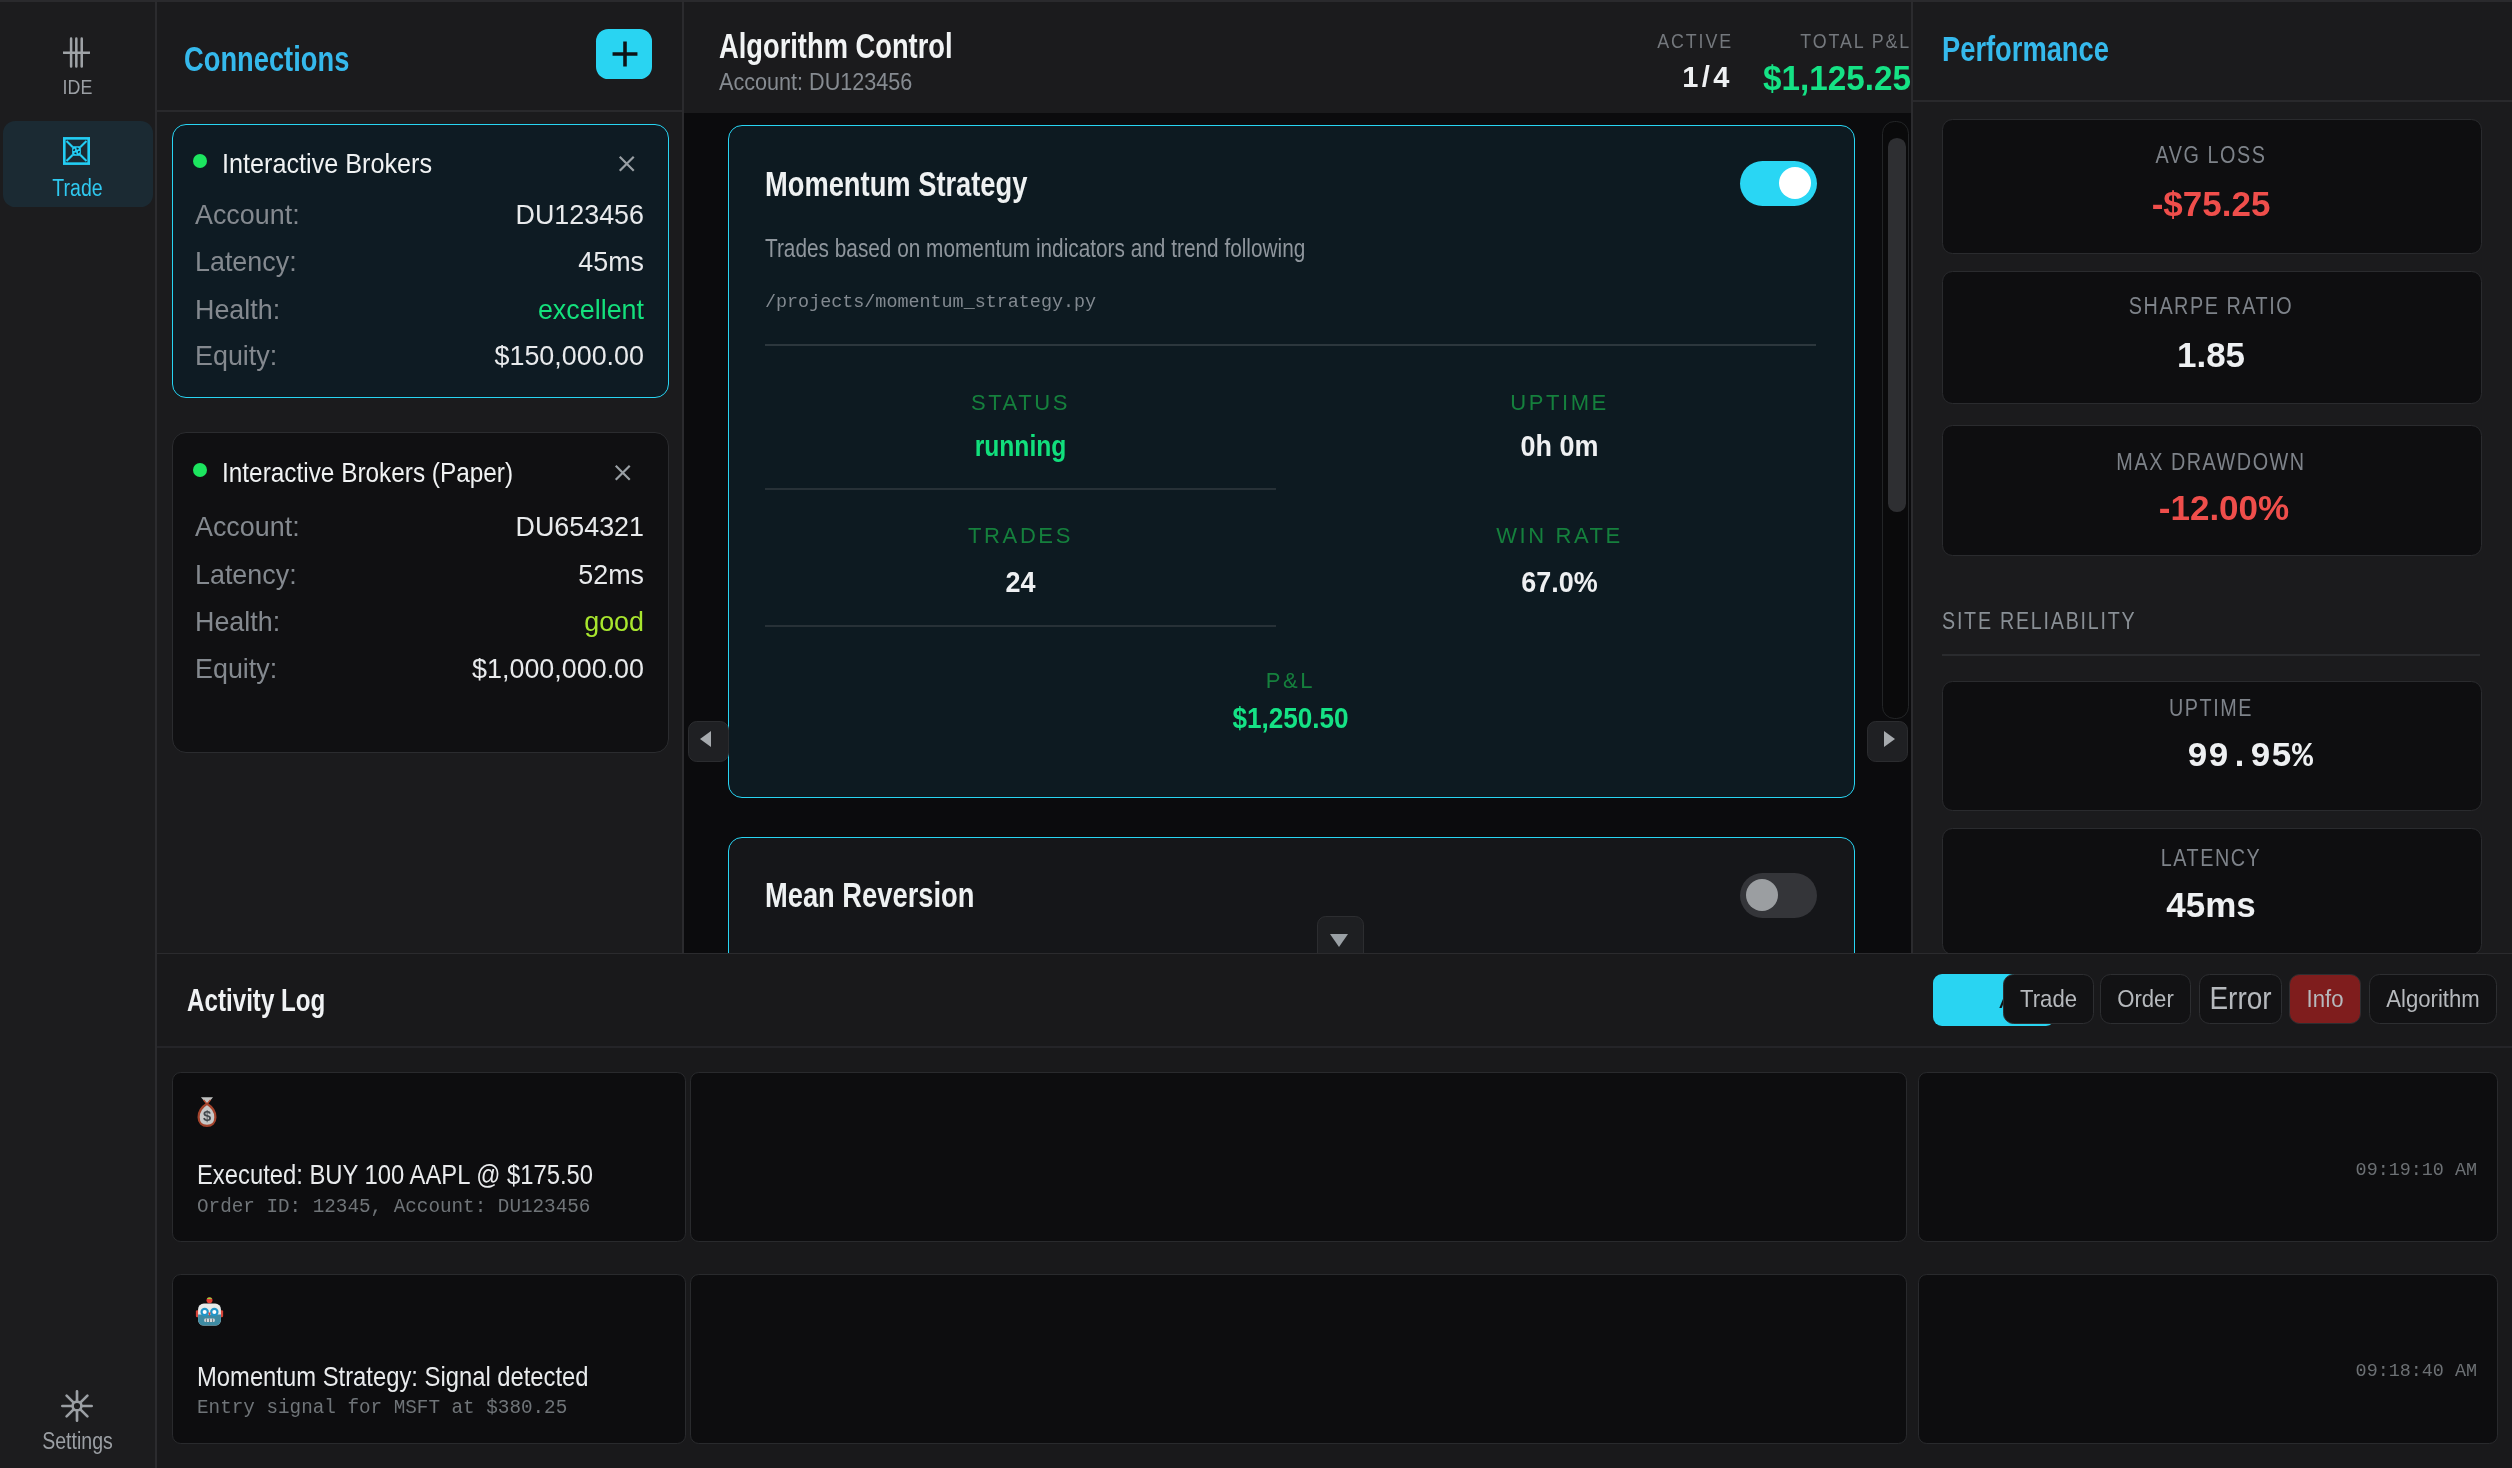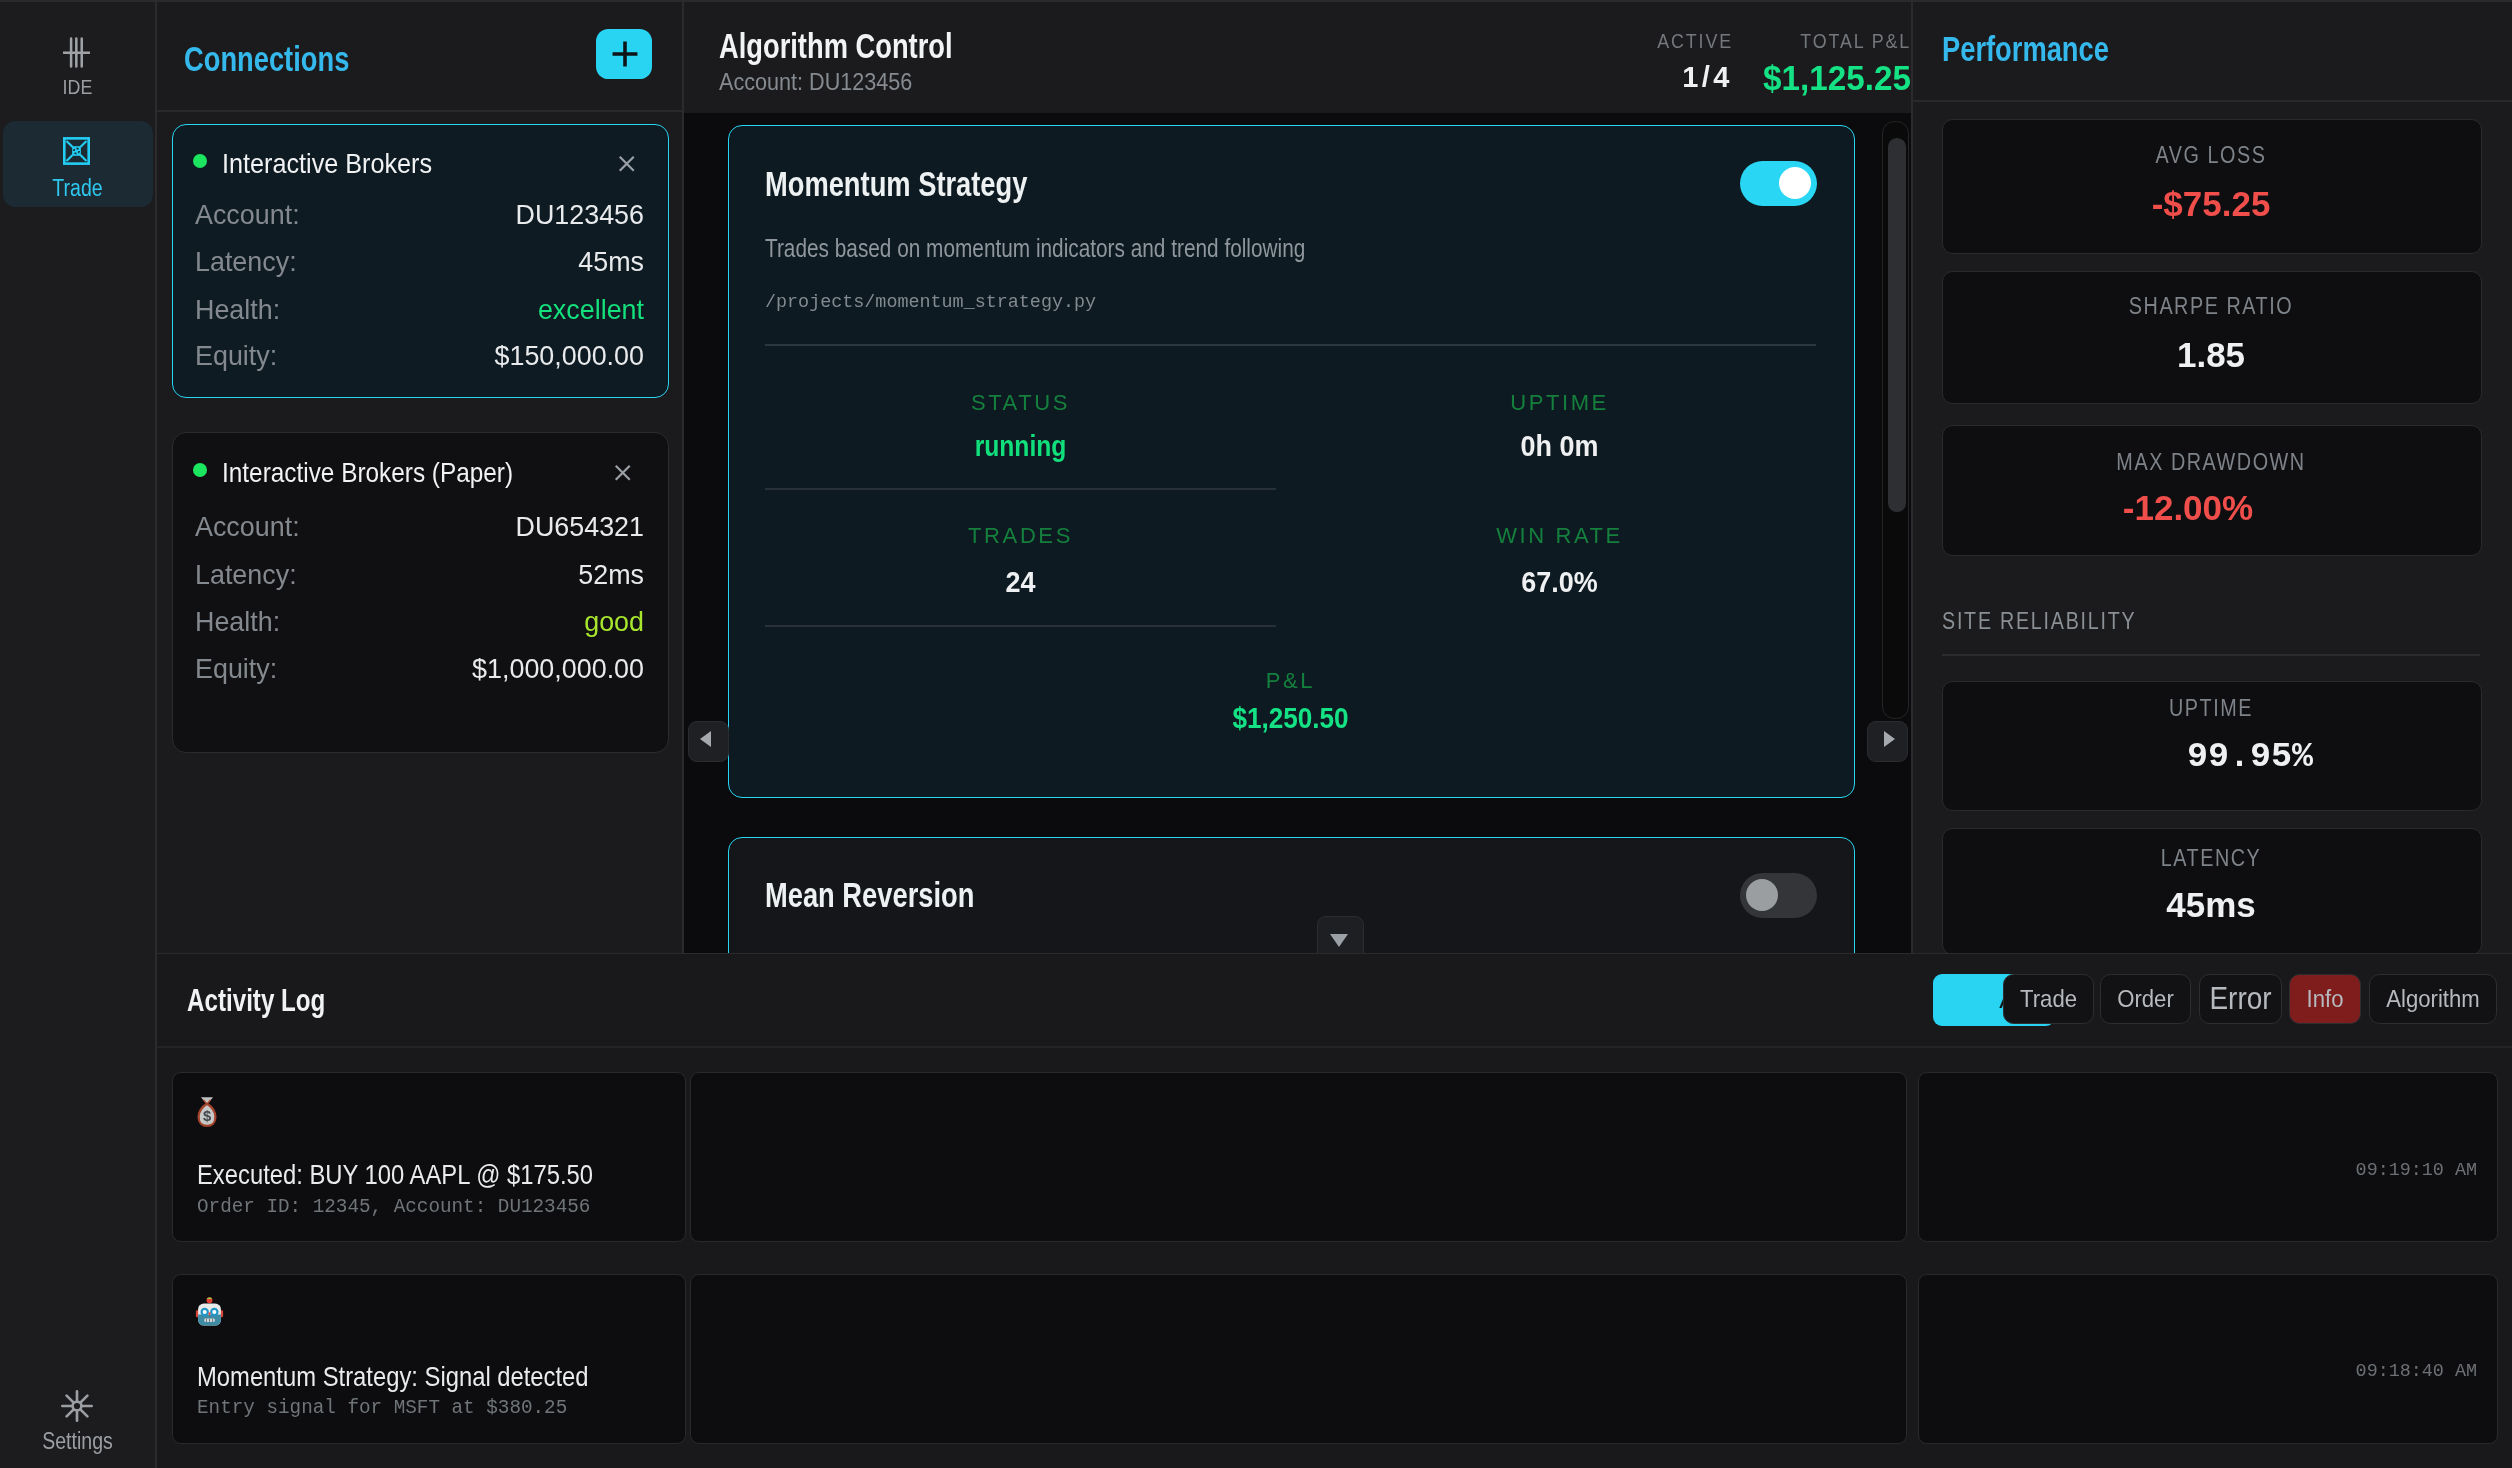--- a/index.html
+++ b/index.html
@@ -144,21 +144,21 @@
 <div class="abs" style="left:1942px;top:119px;width:538px;height:133px;border:1.8px solid #2a2b2e;border-radius:10.5px;background:#0e0e10;"></div>
 <div class="abs plbl" style="left:1942px;top:142px;width:538px;">AVG LOSS</div>
 <div class="abs pval" style="left:1942px;top:184px;width:538px;color:#ef4e4b;">-$75.25</div>
 
 <div class="abs" style="left:1942px;top:271px;width:538px;height:131px;border:1.8px solid #2a2b2e;border-radius:10.5px;background:#0e0e10;"></div>
 <div class="abs plbl" style="left:1942px;top:293px;width:538px;">SHARPE RATIO</div>
 <div class="abs pval" style="left:1942px;top:335px;width:538px;">1.85</div>
 
 <div class="abs" style="left:1942px;top:425px;width:538px;height:129px;border:1.8px solid #2a2b2e;border-radius:10.5px;background:#0e0e10;"></div>
 <div class="abs plbl" style="left:1942px;top:449px;width:538px;">MAX DRAWDOWN</div>
-<div class="abs pval" style="left:1942px;top:488px;width:492px;color:#ef4e4b;">-12.00%</div>
+<div class="abs pval" style="left:1942px;top:488px;width:492px;color:#ef4e4b;padding-left:36px;">-12.00%</div>
 
 <div class="abs" style="left:1942px;top:607px;font-size:24.6px;letter-spacing:2.2px;color:#8a9096;transform:scaleX(0.8);transform-origin:0 50%;">SITE RELIABILITY</div>
 <div class="abs" style="left:1942px;top:654px;width:538px;height:1.8px;background:#2a2b2e;"></div>
 
 <div class="abs" style="left:1942px;top:681px;width:538px;height:128px;border:1.8px solid #2a2b2e;border-radius:10.5px;background:#0e0e10;"></div>
 <div class="abs plbl" style="left:1942px;top:695px;width:538px;">UPTIME</div>
 <div class="abs pval" style="left:1942px;top:737px;width:616px;font-family:Liberation Mono, monospace;">99.95%</div>
 
 <div class="abs" style="left:1942px;top:828px;width:538px;height:125px;border:1.8px solid #2a2b2e;border-radius:10.5px;background:#0e0e10;"></div>
 <div class="abs plbl" style="left:1942px;top:845px;width:538px;">LATENCY</div>

